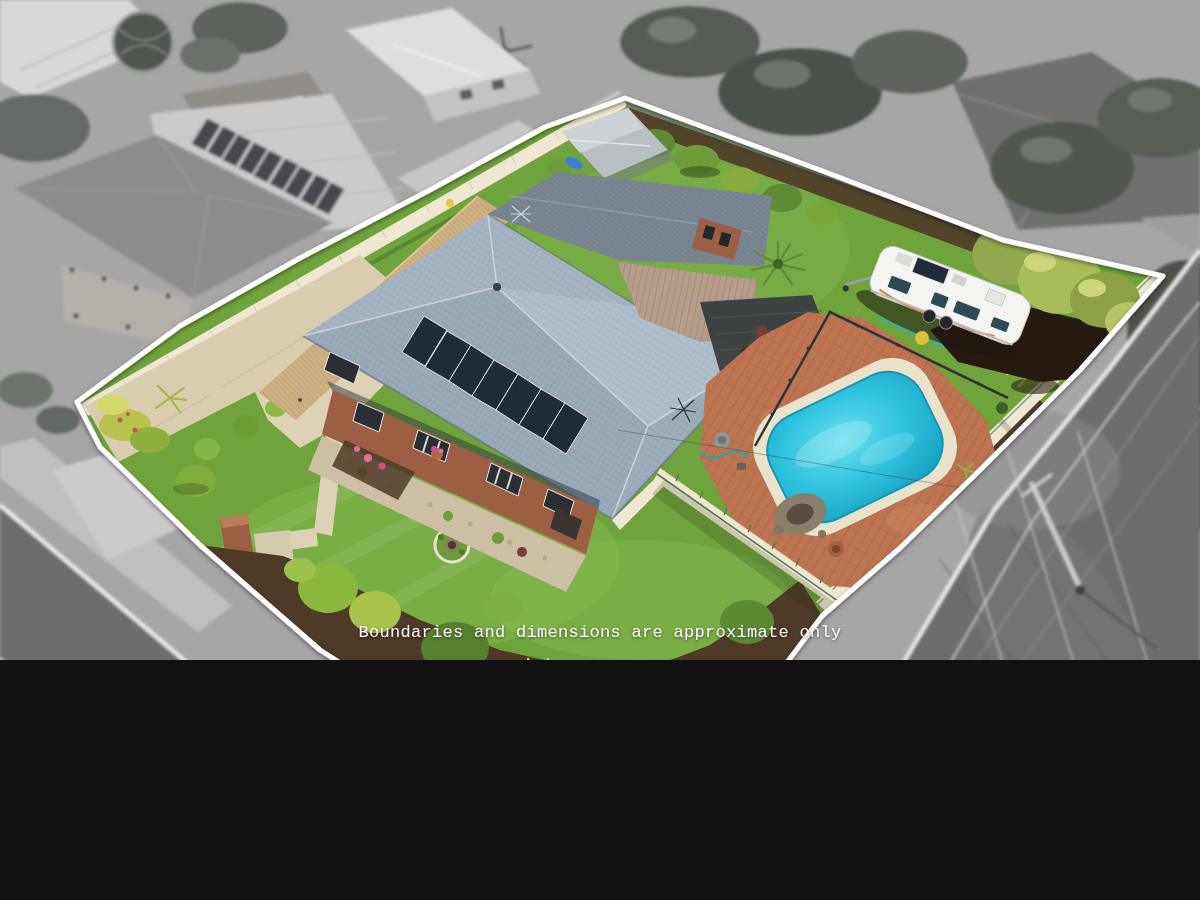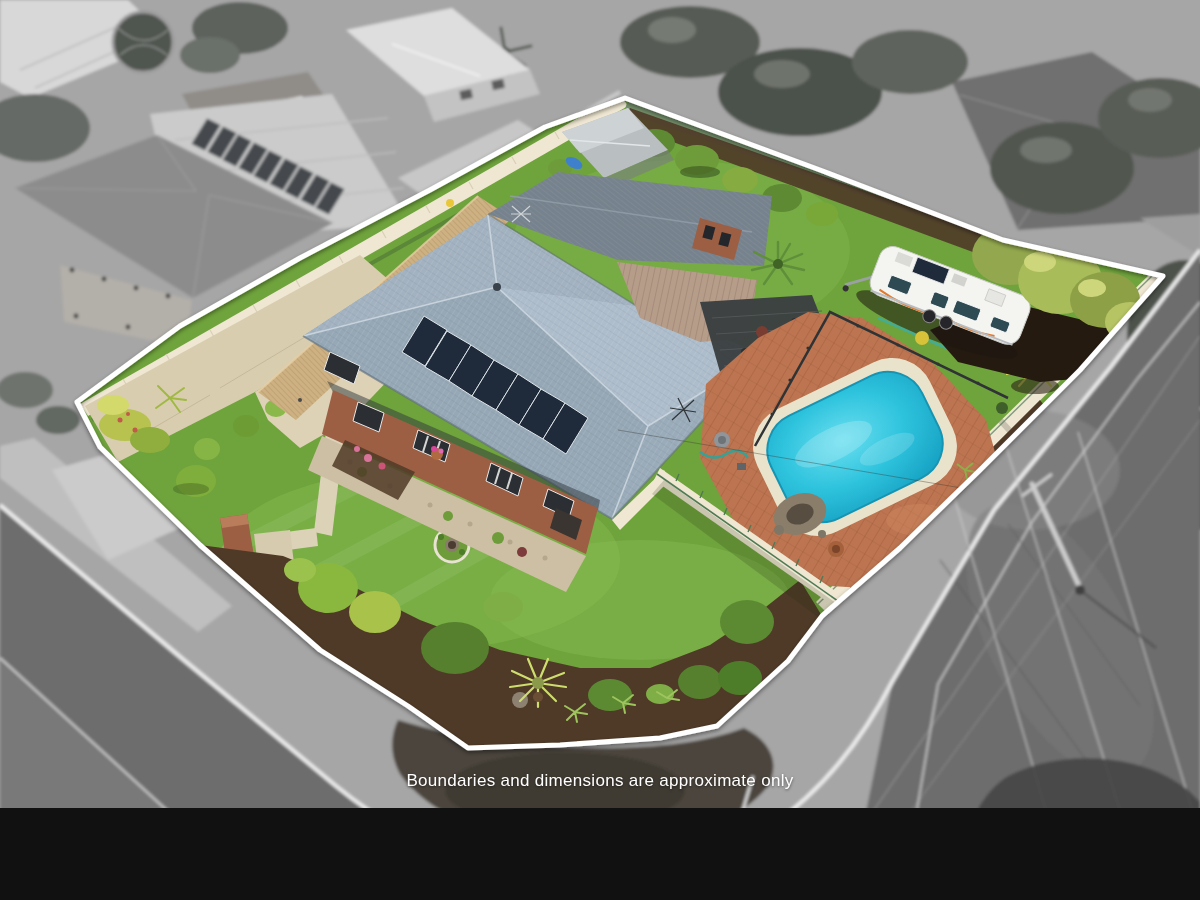--- a/index.html
+++ b/index.html
@@ -1,17 +1,17 @@
 <!DOCTYPE html>
 <html style="--c-boundary-line: #ffffff; --c-text-white: #ffffff; --c-lawn-green: #6fa33c; --c-lawn-light: #8cbf57; --c-driveway-concrete: #d9cdb0; --c-path-concrete: #dbd2b8; --c-mulch-brown: #4f3a27; --c-shrub-green: #5c8a33; --c-shrub-yellow-green: #a9c24a; --c-roof-tile: #9aabb9; --c-roof-tile-light: #aebdcb; --c-roof-metal: #76828d; --c-solar-panel: #1f2b3a; --c-deck-timber: #cdb183; --c-pergola-shade: #3a3e41; --c-patio-roof: #b59d8a; --c-brick-wall: #9c5f44; --c-pool-water: #2ec3dd; --c-pool-coping: #eae3cc; --c-pool-paving: #bc7550; --c-fence-cream: #efe7d2; --c-fence-green-rail: #4e7a55; --c-fence-colorbond-green: #74906b; --c-caravan-body: #f4f4f1; --c-caravan-accent: #e07a2e; --c-hedge-green: #a9bc5a; --c-road-grey: #6d6d6d; --c-verge-grey: #a6a6a6; --c-foliage-grey: #565b54; --c-concrete-grey: #c9c9c9;"><head>
 <meta charset="utf-8">
 <style>
   html,body{margin:0;padding:0;background:#111;}
-  .stage{position:relative;width:1200px;height:808px;overflow:hidden;
-         font-family:Liberation Sans, sans-serif;background:#a6a6a6;}
+  .stage{position:relative;width:1200px;height:660px;overflow:hidden;
+         font-family:Liberation Mono, monospace;background:#a6a6a6;}
   .stage svg{position:absolute;left:0;top:0;display:block;}
   .disclaimer{position:absolute;left:0;right:0;bottom:14px;text-align:center;
               color:var(--c-text-white,#fff);font-size:17px;line-height:26px;
               font-weight:400;letter-spacing:.3px;
               text-shadow:0 1px 3px rgba(0,0,0,.55);}
   .disclaimer p{margin:0;}
 </style>
 </head>
 <body>
 

